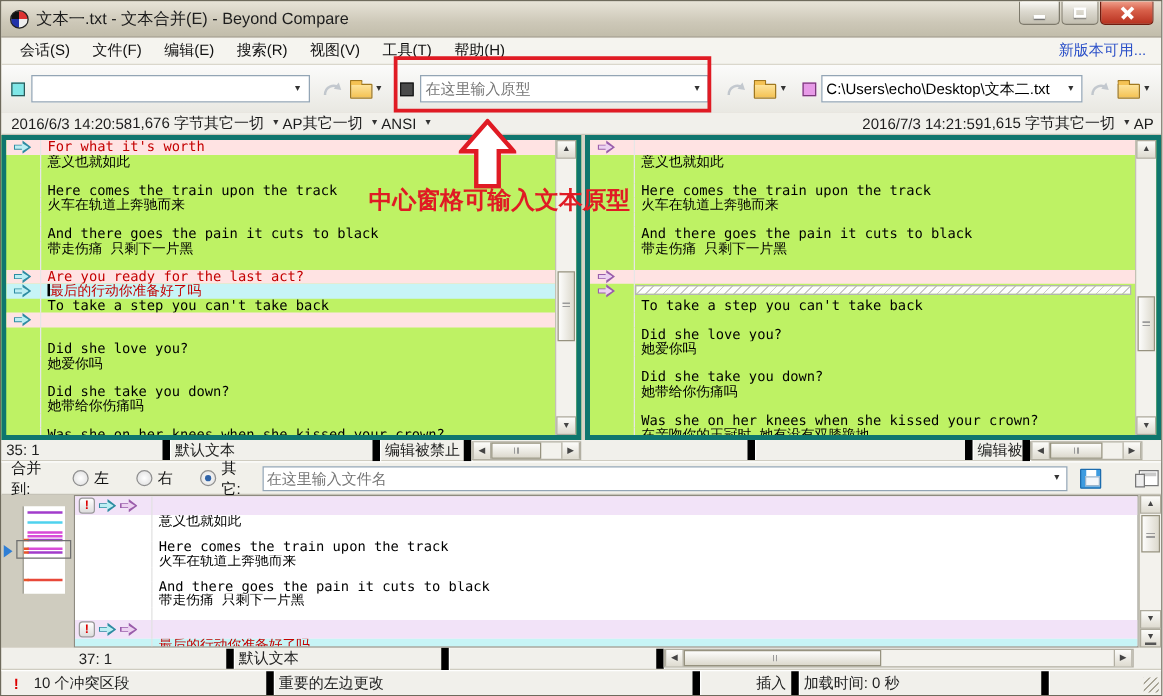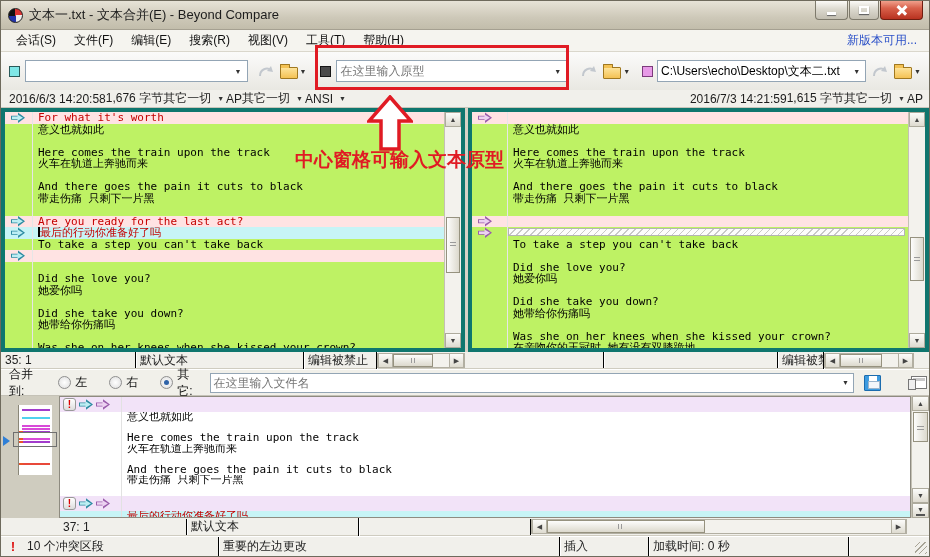--- a/index.html
+++ b/index.html
@@ -84,21 +84,21 @@
   .vthumb::after{content:"";position:absolute;left:3px;right:3px;top:45%;height:5px;
         background:repeating-linear-gradient(#9a9a9a 0 1px,transparent 1px 3px)}
   .hscroll{display:flex;border:1px solid #b2afa2;background:#f3f2ed;height:15px;align-self:center}
   .hbtn{width:15px;background:linear-gradient(#fcfcfa,#dedbd0);border-right:1px solid #b2afa2;border-left:1px solid #b2afa2;
         font-size:7px;color:#444;text-align:center;line-height:13px;flex:0 0 15px}
   .hthumb{border:1px solid #96927f;background:linear-gradient(#fdfdfc,#dcd9cd);position:relative}
   .hthumb::after{content:"";position:absolute;top:3px;bottom:3px;left:45%;width:5px;
         background:repeating-linear-gradient(90deg,#9a9a9a 0 1px,transparent 1px 3px)}
   
   .pstatus{height:17px;flex:0 0 17px;background:#f1f0eb;display:flex;font-size:12px;color:#222;border-bottom:1px solid #cfccc0}
-  .scell{border-right:1px solid #000000;box-shadow:1px 0 0 #fff;padding:1px 4px;white-space:nowrap;overflow:hidden}
+  .scell{border-right:6px solid #000000;box-shadow:1px 0 0 #fff;padding:1px 4px;white-space:nowrap;overflow:hidden}
   
   .mergebar{height:27px;flex:0 0 27px;background:#f1f0ea;border-top:1px solid #fff;border-bottom:1px solid #c5c2b7;
             display:flex;align-items:center;padding-left:8px;font-size:12px;color:#111}
   .radio{width:13px;height:13px;border-radius:50%;border:1px solid #8f8f8f;background:radial-gradient(#fff,#dcdcdc);margin-right:4px;position:relative;flex:0 0 13px}
   .radio.sel::after{content:"";position:absolute;left:3px;top:3px;width:5px;height:5px;border-radius:50%;background:#2f63a8}
   .fninput{height:20px;border:1px solid #93a5b5;background:#fff;display:flex;align-items:center;width:646px;margin-left:6px;padding:0 2px}
   .fninput input{flex:1;border:none;outline:none;font:12px "Liberation Sans",sans-serif;min-width:0}
   .save{width:17px;height:16px;background:#3d9be0;border:1px solid #1c6cae;position:relative;border-radius:1px}
   .save::before{content:"";position:absolute;left:4px;top:0;width:8px;height:6px;background:#fff}
   .save::after{content:"";position:absolute;left:3px;bottom:1px;width:10px;height:6px;background:#f3f6fa;border:1px solid #9ab4cc}
@@ -412,21 +412,21 @@
       <span class="hthumb" style="width:158px"></span>
       <span style="flex:1"></span>
       <span class="hbtn">▶</span>
     </span>
   </div>
 
   <div class="statusbar">
     <span class="bangtxt">!</span>
     <span class="scell" style="width:196px;border-left:none">10 个冲突区段</span>
     <span class="scell" style="width:341px">重要的左边更改</span>
-    <span class="scell" style="width:89px;text-align:left">插入</span>
+    <span class="scell" style="width:79px;text-align:right">插入</span>
     <span class="scell" style="width:200px">加载时间: 0 秒</span>
     <span class="grip"></span>
   </div>
 
   <div class="redbox"></div>
   <div class="redarrow">
     <svg width="46" height="56" viewBox="0 0 46 56">
       <polygon points="23,2 44,26 32,26 32,54 14,54 14,26 2,26" fill="#ffffff" stroke="#e01b24" stroke-width="3.5"></polygon>
     </svg>
   </div>

